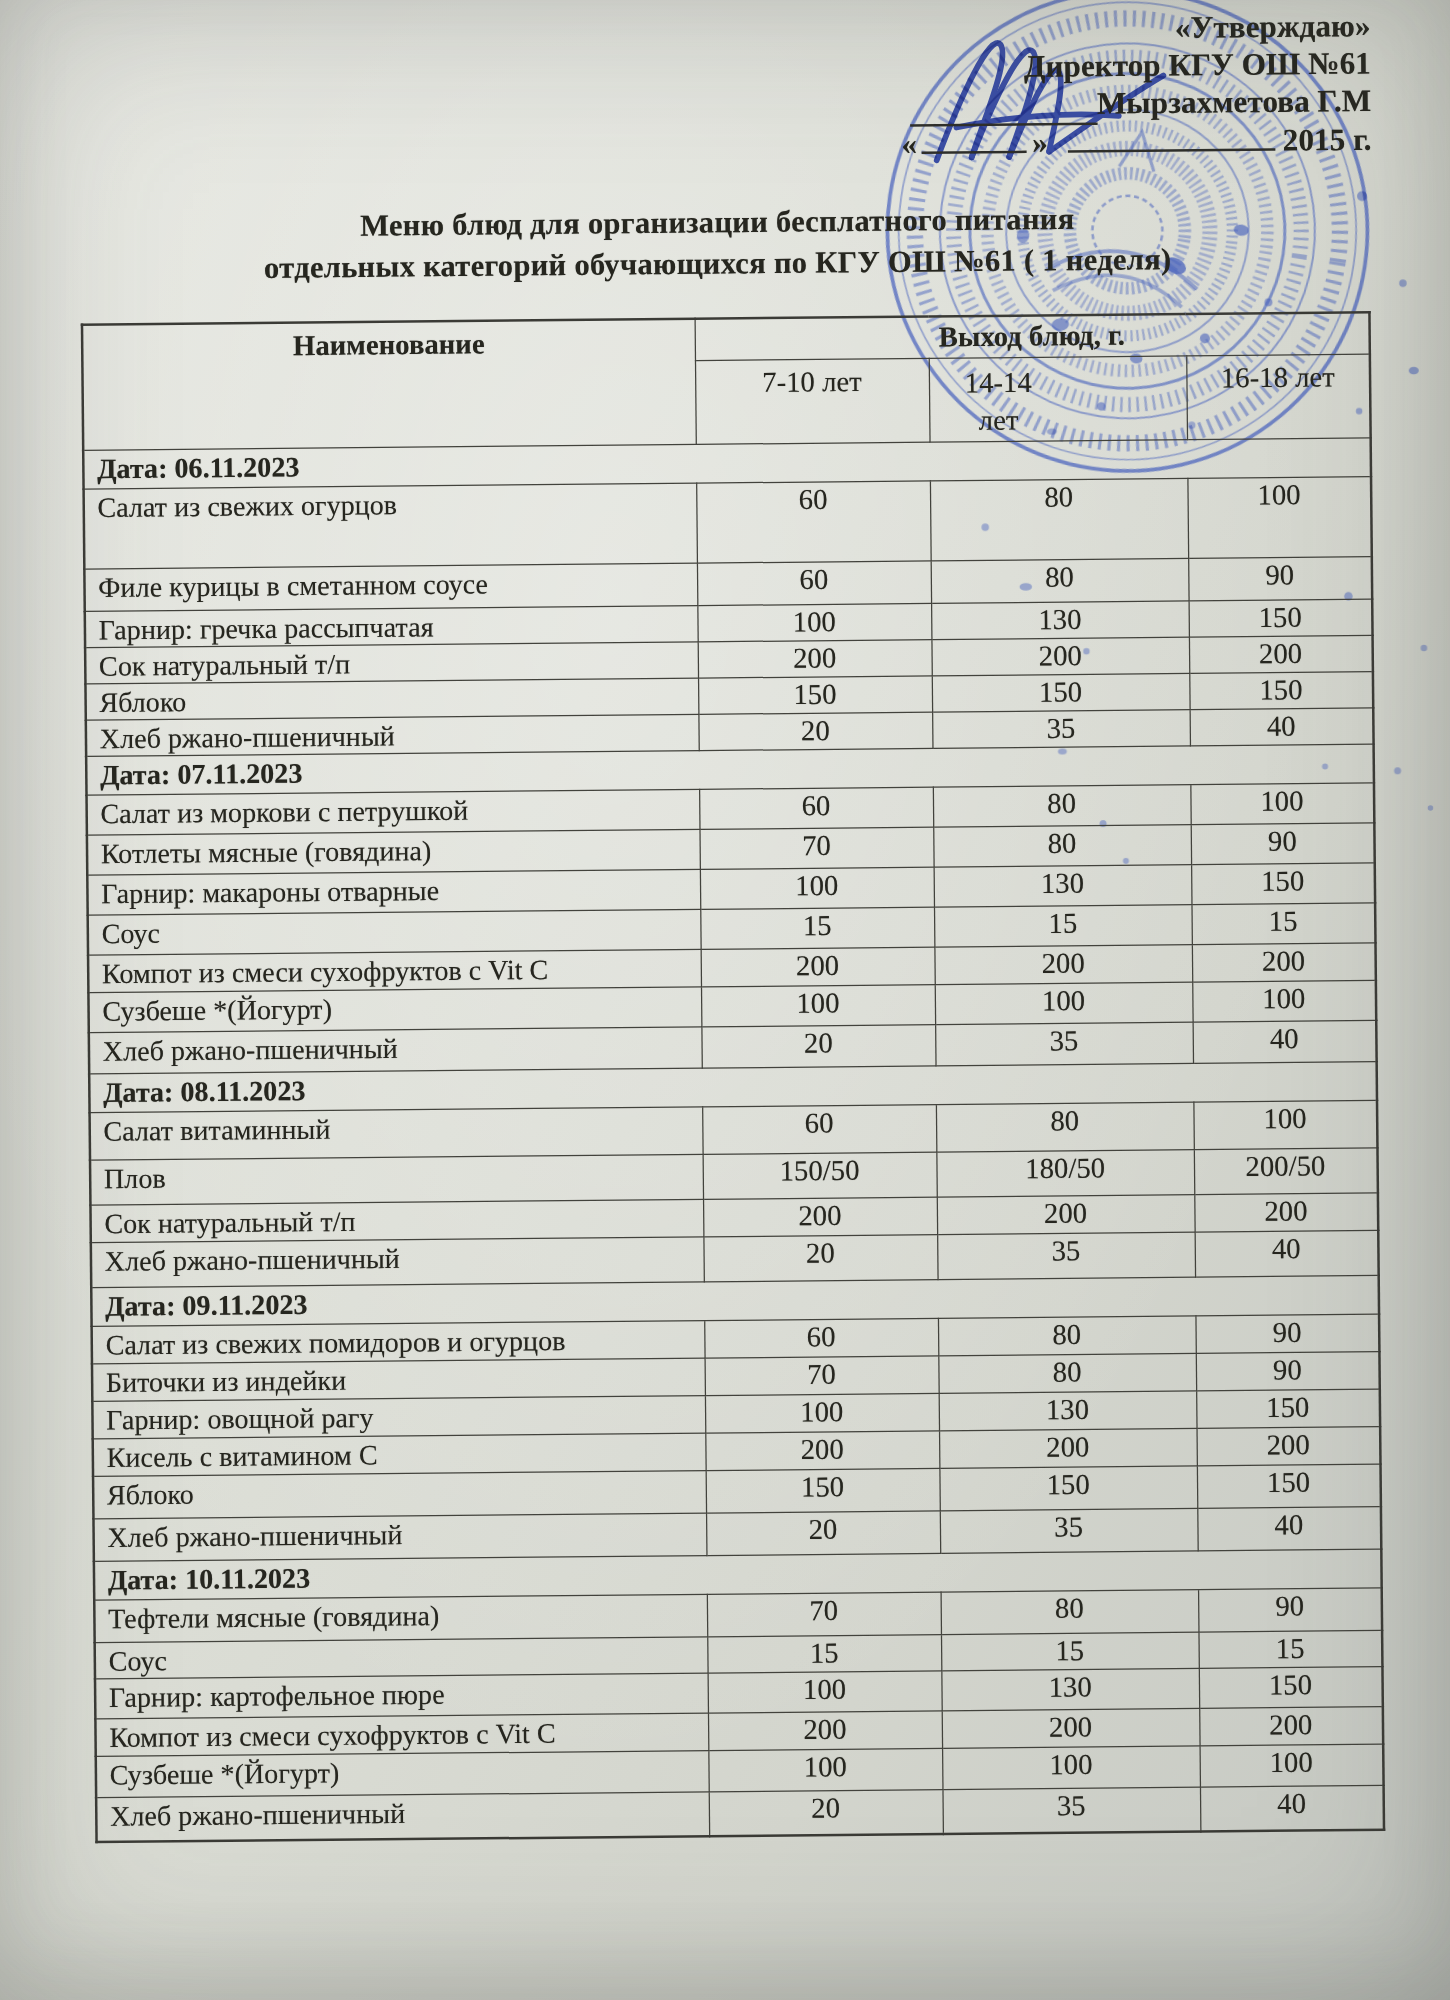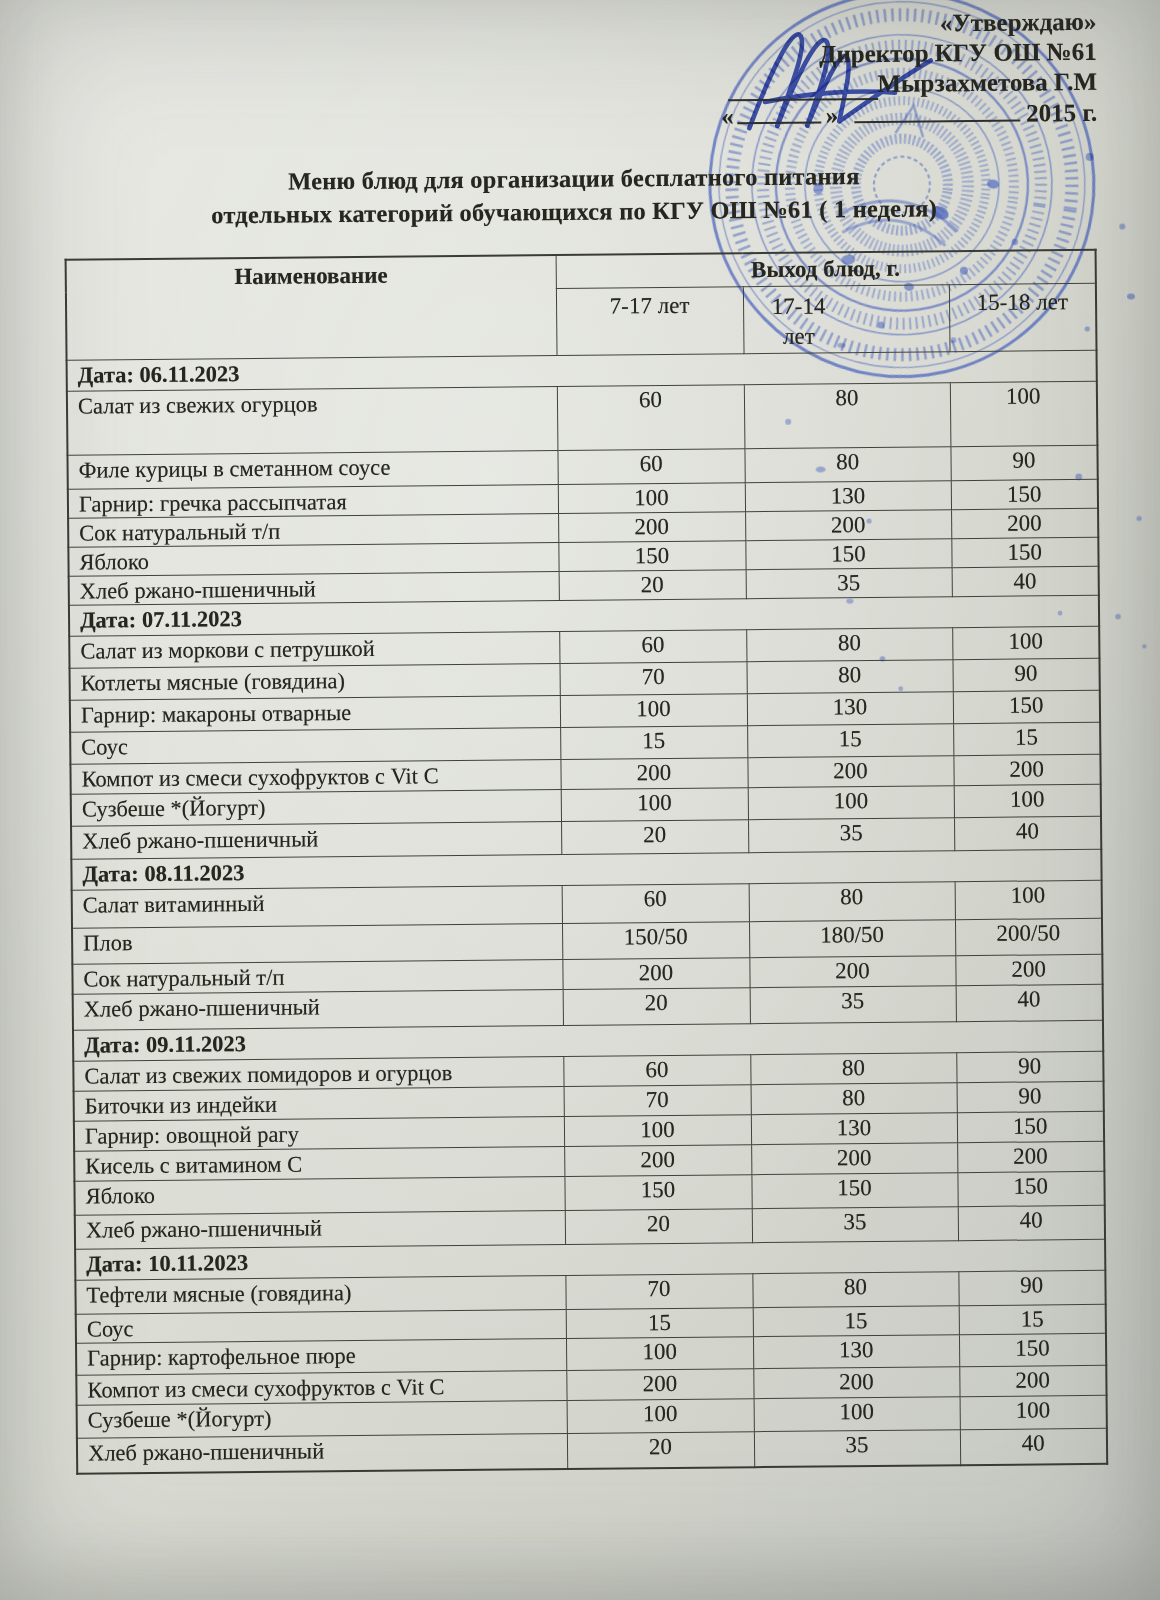--- a/index.html
+++ b/index.html
@@ -212,23 +212,23 @@
         <col style="width:187px">
         <col style="width:206px">
         <col style="width:147px">
       </colgroup>
       <thead>
         <tr class="h1">
           <th class="name-h" rowspan="2">Наименование</th>
           <th class="out-h" colspan="3">Выход блюд, г.</th>
         </tr>
         <tr class="h2">
-          <th class="age-h"><span>7-17 лет</span></th>
-          <th class="age-h age-mid"><span>17-14 лет</span></th>
-          <th class="age-h"><span>15-18 лет</span></th>
+          <th class="age-h"><span>7-10 лет</span></th>
+          <th class="age-h age-mid"><span>14-14 лет</span></th>
+          <th class="age-h"><span>16-18 лет</span></th>
         </tr>
       </thead>
       <tbody id="menu-body">
           <tr style="height: 31px;">
             <td colspan="4" class="date-cell">Дата: 06.11.2023</td>
           </tr>
           <tr style="height: 64px;">
             <td class="name-cell">Салат из свежих огурцов</td>
             <td class="val-cell">60</td>
             <td class="val-cell">80</td>

